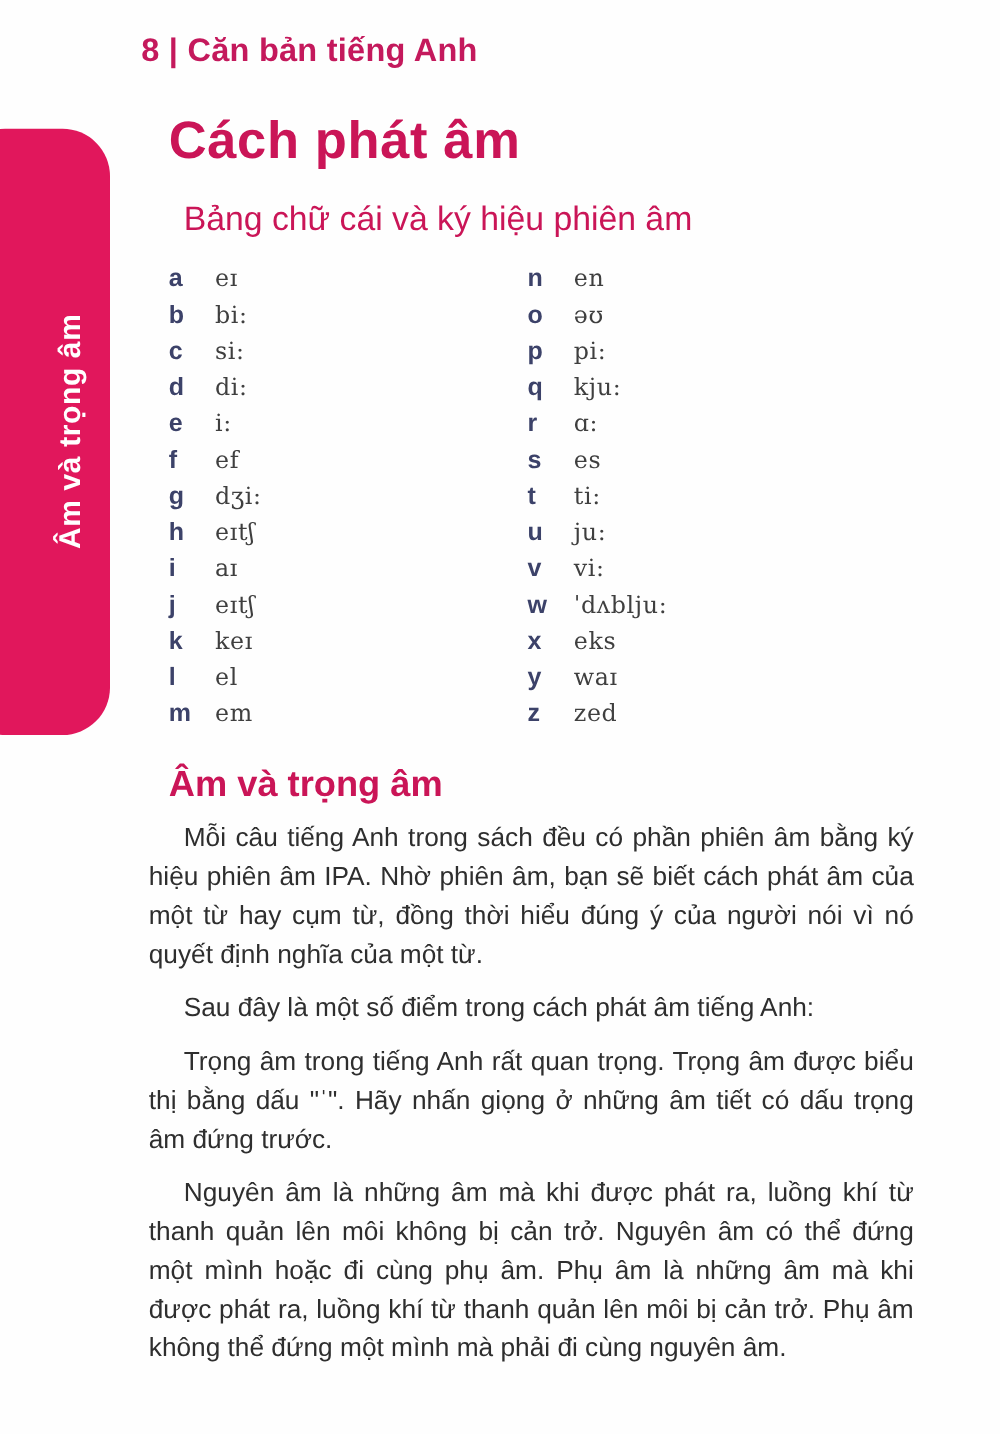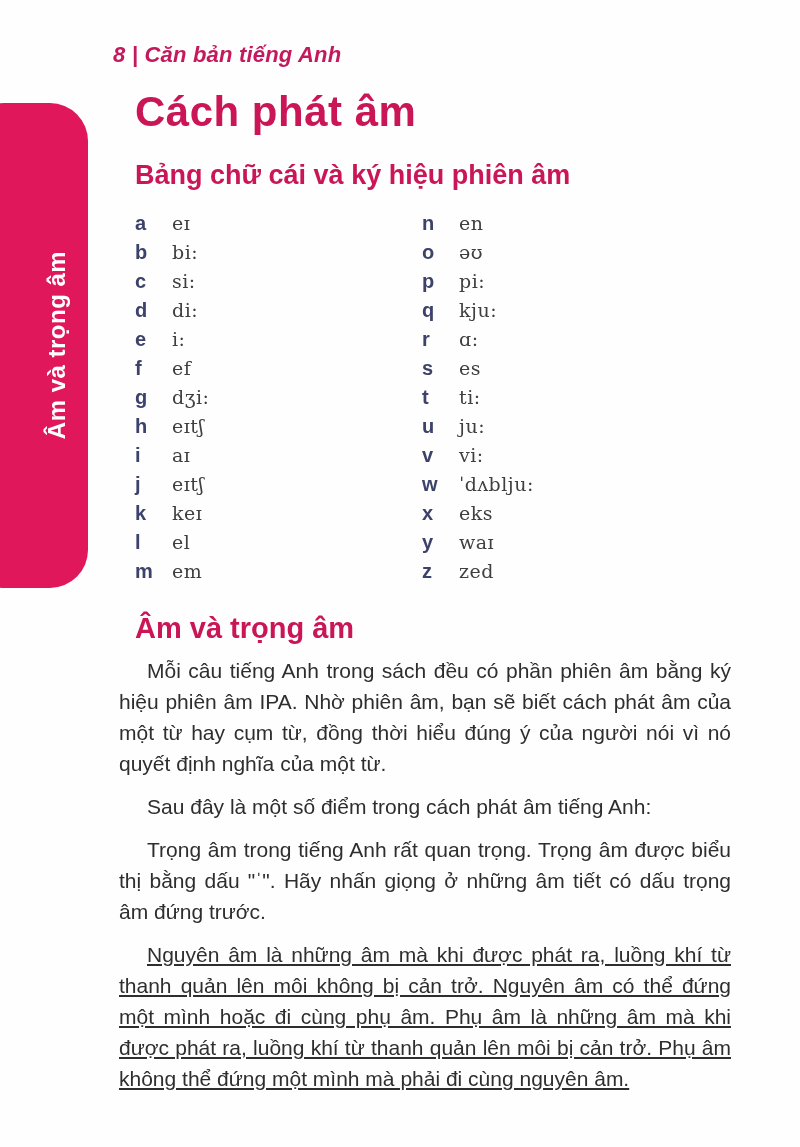--- a/index.html
+++ b/index.html
@@ -18,31 +18,31 @@
   }
   .side-tab-label{
     position:absolute;left:57px;top:345px;
     transform:translate(-50%,-50%) rotate(-90deg);
     color:#ffffff;font-weight:bold;font-size:24px;white-space:nowrap;
     letter-spacing:.5px;
   }
 
   
   .page-header{
-    position:absolute;left:113px;top:42px;
-    color:#c4195c;font-size:22px;font-weight:bold;letter-spacing:.2px;font-style:italic;
+    position:absolute;left:113px;top:25px;
+    color:#c4195c;font-size:26px;font-weight:bold;letter-spacing:.2px;
   }
 
   .doc-title{
     position:absolute;left:135px;top:88px;
     color:#ca1557;font-size:42px;font-weight:bold;letter-spacing:.5px;
   }
   .doc-subtitle{
-    position:absolute;left:135px;top:160px;
-    color:#ca1557;font-size:27px;font-weight:bold;text-align:center;
+    position:absolute;left:147px;top:160px;
+    color:#ca1557;font-size:27px;font-weight:normal;text-align:center;
   }
 
   
   .alphabet{
     position:absolute;left:135px;top:212px;width:620px;
     display:flex;
   }
   .alpha-col{display:flex;flex-direction:column;}
   .alpha-col.left{width:287px;}
   .alpha-col.right{flex:1;}
@@ -61,21 +61,21 @@
     color:#ca1557;font-size:29px;font-weight:bold;
   }
   .body-text{
     position:absolute;left:119px;top:655px;width:612px;
     color:#2e2e2e;font-size:21px;line-height:31px;
     text-align:justify;
   }
   .body-text p{
     margin:0 0 12px 0;text-indent:28px;
   }
-  .body-text p:last-child{margin-bottom:0;text-decoration:underline;}
+  .body-text p:last-child{margin-bottom:0;}
 </style>
 </head>
 <body>
 
 <div class="page">
 
   <div class="side-tab"></div>
   <div class="side-tab-label">Âm và trọng âm</div>
 
   <div class="page-header">8 | Căn bản tiếng Anh</div>

